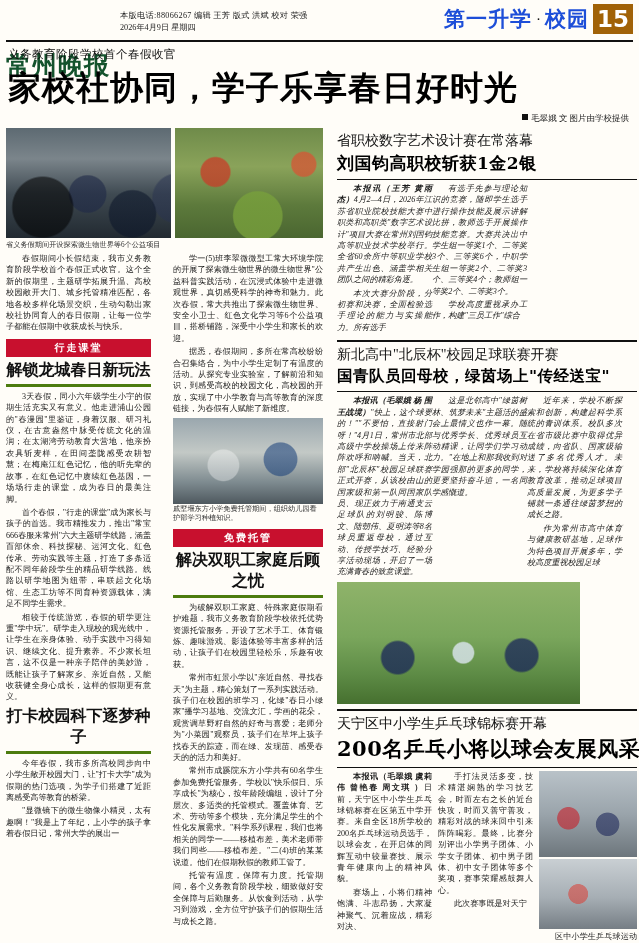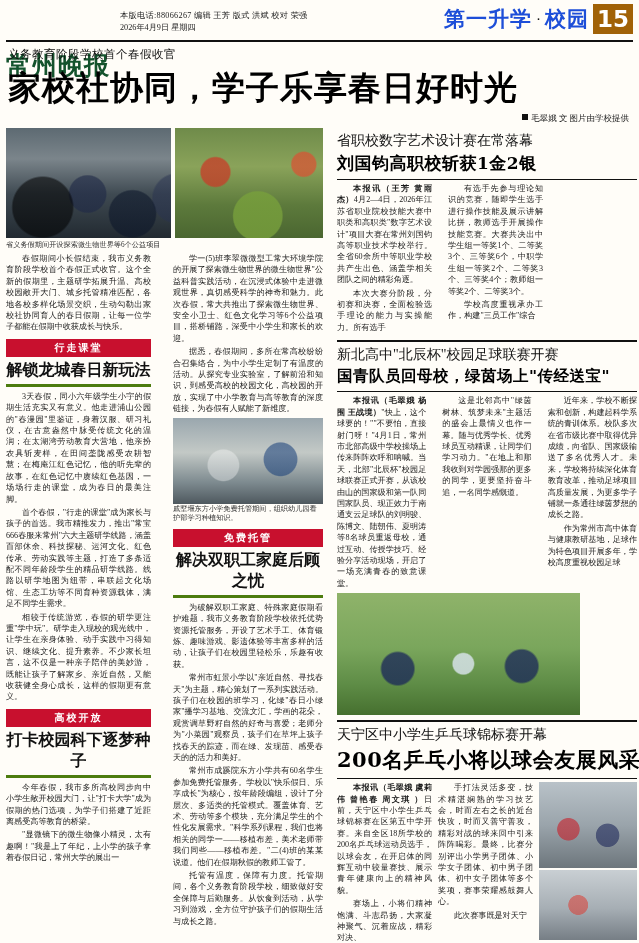--- a/index.html
+++ b/index.html
@@ -115,21 +115,21 @@
   .story{margin-top:4px;}
   .eyebrow{font-size:14px;color:#111;margin:0 0 2px 0;}
   .shead{
     font-family:"DejaVu Serif", serif;font-weight:bold;
     font-size:17px;letter-spacing:.5px;margin:1px 0 3px 0;color:#000;white-space:nowrap;
   }
   .shead.sm{font-size:15.5px;}
   .shead.big{font-size:21px;}
   .hr{height:1px;background:#111;margin:4px 0 3px 0;}
   .hr2{height:2px;background:#111;margin:5px 0 3px 0;}
-  .cols3{display:flex;gap:16px;}
+  .cols3{display:flex;gap:0;font-style:italic;}
   .cols3 .c{width:95px;}
   .lead{font-weight:bold;}
 </style>
 </head>
 <body>
 
 <div class="page">
 
   <div class="masthead">
     <div class="logo">常州晚报</div>
@@ -169,21 +169,20 @@
         <div class="cols" style="margin-top:3px;">
           <div class="col">
             <p class="t">春假期间小长假结束，我市义务教育阶段学校首个春假正式收官。这个全新的假期里，主题研学拓展升温、高校校园敞开大门、城乡托管精准匹配，各地各校多样化场景交织，生动勾勒出家校社协同育人的春日假期，让每一位学子都能在假期中收获成长与快乐。</p>
 
             <div class="redlabel">行走课堂</div>
             <div class="sublabel">解锁龙城春日新玩法</div>
             <p class="t">3天春假，同小六年级学生小宇的假期生活充实又有意义。他走进浦山公园的"春漫园"里鉴证，身着汉服、研习礼仪，在古意盎然中脉受传统文化的温润；在太湖湾劳动教育大营地，他亲扮农具斩麦样，在田间垄陇感受农耕智慧；在梅庵江红色记忆，他的听先辈的故事，在红色记忆中赓续红色基因，一场场行走的课堂，成为春日的最美注脚。</p>
             <p class="t">首个春假，"行走的课堂"成为家长与孩子的首选。我市精推发力，推出"常宝666春服来常州"六大主题研学线路，涵盖百部休余、科技探秘、运河文化、红色传承、劳动实践等主题，打造了多条适配不同年龄段学生的精品研学线路。线路以研学地图为纽带，串联起文化场馆、生态工坊等不同育种资源载体，满足不同学生需求。</p>
             <p class="t">相较于传统游览，春假的研学更注重"学中玩"。研学走入现校的观光线中，让学生在亲身体验、动手实践中习得知识、继续文化、提升素养。不少家长坦言，这不仅是一种亲子陪伴的美妙游，既能让孩子了解家乡、亲近自然，又能收获健全身心成长，这样的假期更有意义。</p>
 
-            <div class="redlabel">高校开放</div>
             <div class="sublabel">打卡校园科下逐梦种子</div>
             <p class="t">今年春假，我市多所高校同步向中小学生敞开校园大门，让"打卡大学"成为假期的热门选项，为学子们搭建了近距离感受高等教育的桥梁。</p>
             <p class="t">"显微镜下的微生物像小精灵，太有趣啊！"我是上了年纪，上小学的孩子拿着春假日记，常州大学的展出一</p>
           </div>
 
           <div class="col">
             <p class="t">学一(5)班李翠微微型工常大环境学院的开展了探索微生物世界的微生物世界"公益科普实践活动，在沉浸式体验中走进微观世界，真切感受科学的神奇和魅力。此次春假，常大共推出了探索微生物世界、安全小卫士、红色文化学习等6个公益项目，搭桥铺路，深受中小学生和家长的欢迎。</p>
             <p class="t">据悉，春假期间，多所在常高校纷纷合召集络合，为中小学生定制了有温度的活动。从探究专业实验室，了解前沿和知识，到感受高校的校园文化，高校园的开放，实现了中小学教育与高等教育的深度链接，为春假有人赋能了新维度。</p>
 
             <div class="photo" style="margin:3px 0 1px 0;">

